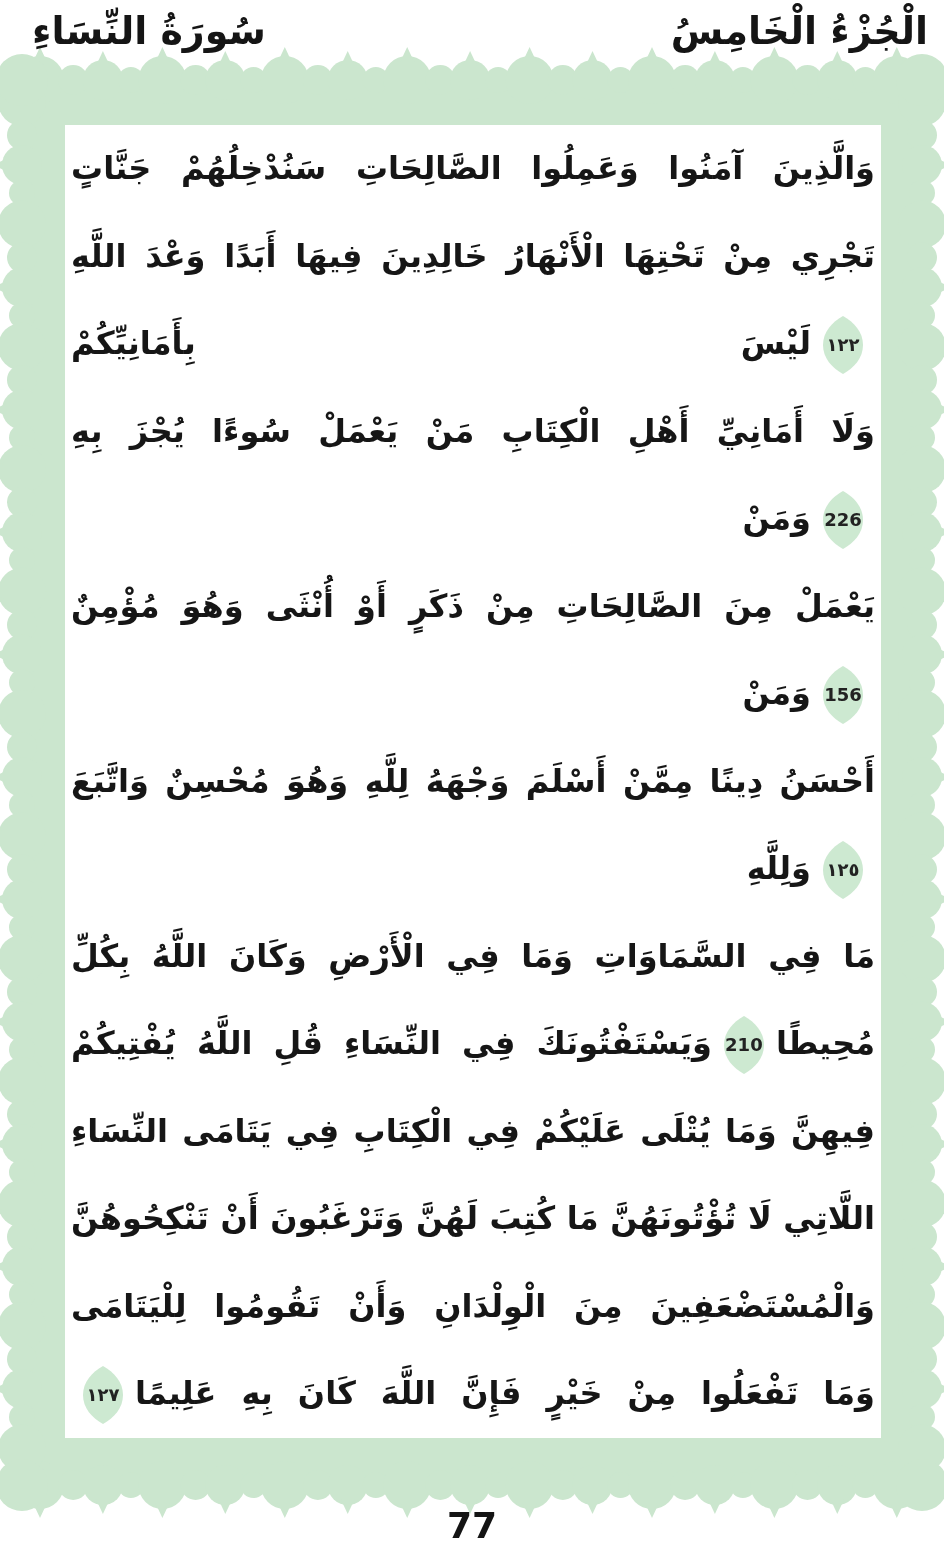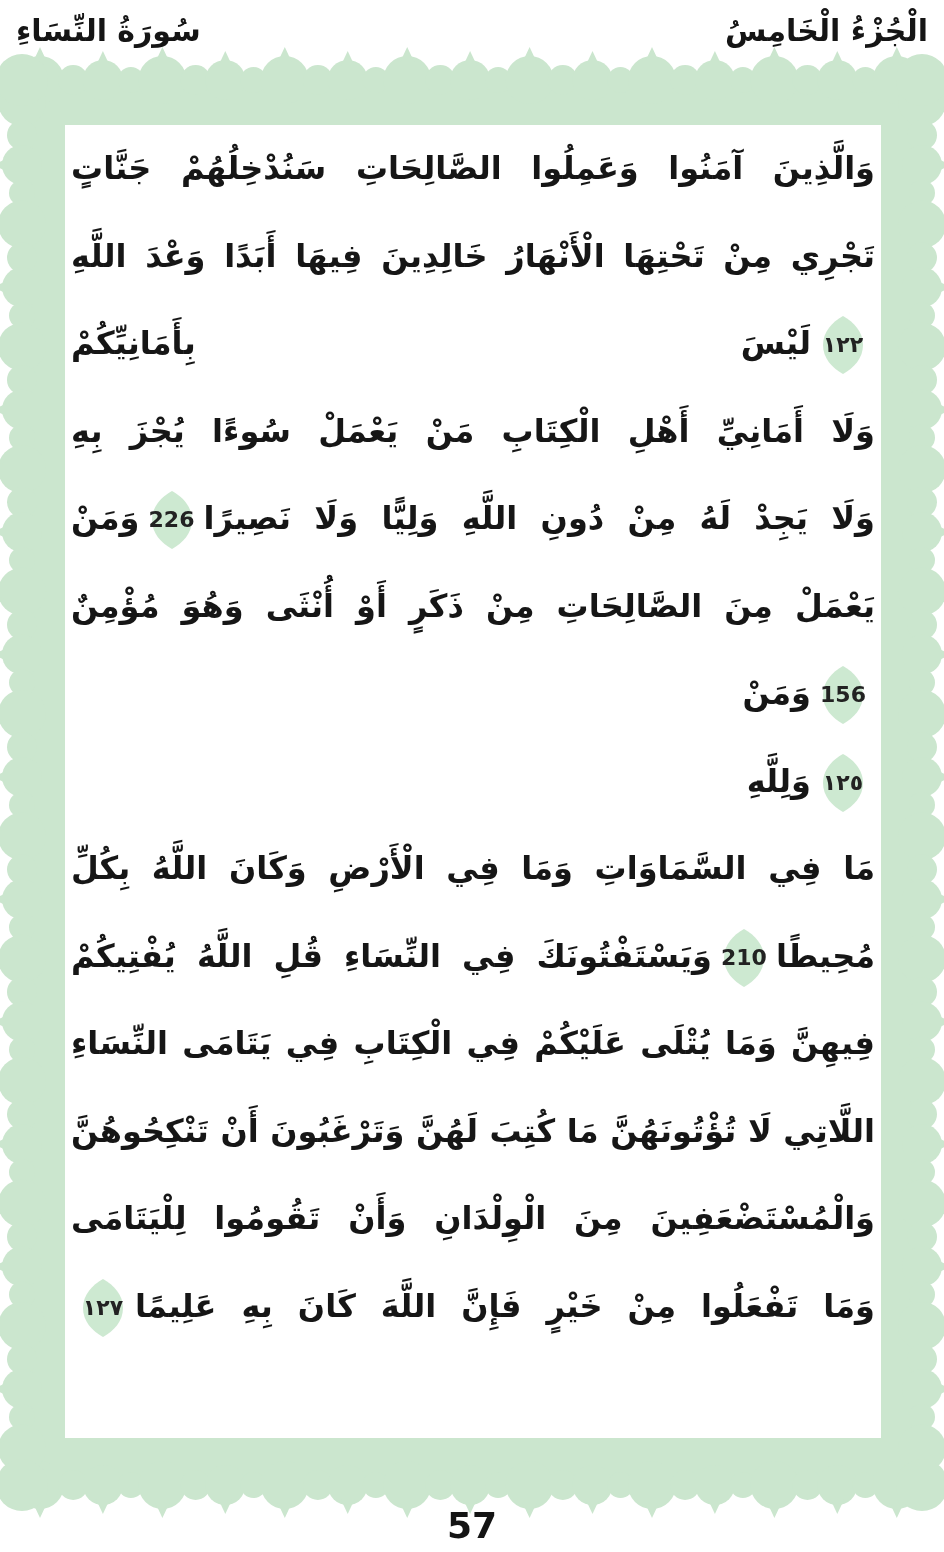--- a/index.html
+++ b/index.html
@@ -13,22 +13,22 @@
   
   #frame-svg{position:absolute;left:0;top:0;width:944px;height:1552px;pointer-events:none;}
 
   
   .header{
     position:absolute;top:6px;left:16px;right:16px;height:52px;
     display:flex;justify-content:space-between;align-items:flex-start;
     direction:rtl;
   }
   .header .h-label{
-    font-size:30px;font-weight:bold;color:#151515;line-height:50px;
-    letter-spacing:0px;white-space:nowrap;
+    font-size:38px;font-weight:bold;color:#151515;line-height:50px;
+    letter-spacing:0px;white-space:nowrap;margin-left:16px;
   }
 
   
   .text-area{
     position:absolute;left:65px;top:125px;width:816px;height:1313px;
     direction:rtl;overflow:hidden;border-radius:15px;
   }
   .line{
     height:87.5px;line-height:87.5px;
     font-size:32px;font-weight:bold;color:#161616;
@@ -39,21 +39,21 @@
 
   
   .aya-marker{
     display:inline-block;position:relative;width:46px;height:60px;
     vertical-align:middle;margin:0 9px;
   }
   .aya-marker svg{position:absolute;left:0;top:0;width:46px;height:60px;}
   .aya-num{
     position:absolute;left:0;top:0;width:46px;height:60px;
     display:flex;align-items:center;justify-content:center;
-    font-size:22px;font-weight:bold;color:#222;line-height:1;
+    font-size:18px;font-weight:bold;color:#222;line-height:1;
   }
 
   
   .page-number{
     position:absolute;left:0;right:0;top:1500px;height:52px;
     text-align:center;font-size:36px;font-weight:bold;color:#141414;line-height:52px;
   }
 </style>
 </head>
 <body>
@@ -297,37 +297,38 @@
     <span class="h-label">سُورَةُ النِّسَاءِ</span>
   </div>
 
   <div class="text-area">
     <div class="line"><span class="seg">وَالَّذِينَ آمَنُوا وَعَمِلُوا الصَّالِحَاتِ سَنُدْخِلُهُمْ جَنَّاتٍ</span></div>
     <div class="line"><span class="seg">تَجْرِي مِنْ تَحْتِهَا الْأَنْهَارُ خَالِدِينَ فِيهَا أَبَدًا وَعْدَ اللَّهِ</span></div>
     <div class="line"><span class="aya-marker"><svg class="leaf" viewBox="0 0 46 60">
             <path d="M23,1 C34,7 43,17 43,30 C43,43 34,53 23,59 C12,53 3,43 3,30 C3,17 12,7 23,1 Z" fill="#cde9d1"></path>
           </svg><span class="aya-num">١٢٢</span></span><span class="seg">لَيْسَ بِأَمَانِيِّكُمْ</span></div>
     <div class="line"><span class="seg">وَلَا أَمَانِيِّ أَهْلِ الْكِتَابِ مَنْ يَعْمَلْ سُوءًا يُجْزَ بِهِ</span></div>
-    <div class="line"><span class="seg">وَلَا يَجِدْ لَهُ مِنْ دُونِ اللَّهِ وَلِيًّا وَلَا نَصِيرًا</span><span class="aya-marker"><svg class="leaf" viewBox="0 0 46 60">
+    <div class="line"><span class="aya-marker"><svg class="leaf" viewBox="0 0 46 60">
             <path d="M23,1 C34,7 43,17 43,30 C43,43 34,53 23,59 C12,53 3,43 3,30 C3,17 12,7 23,1 Z" fill="#cde9d1"></path>
           </svg><span class="aya-num">226</span></span><span class="seg">وَمَنْ</span></div>
     <div class="line"><span class="seg">يَعْمَلْ مِنَ الصَّالِحَاتِ مِنْ ذَكَرٍ أَوْ أُنْثَى وَهُوَ مُؤْمِنٌ</span></div>
     <div class="line"><span class="aya-marker"><svg class="leaf" viewBox="0 0 46 60">
             <path d="M23,1 C34,7 43,17 43,30 C43,43 34,53 23,59 C12,53 3,43 3,30 C3,17 12,7 23,1 Z" fill="#cde9d1"></path>
           </svg><span class="aya-num">156</span></span><span class="seg">وَمَنْ</span></div>
+    <div class="line"><span class="seg">أَحْسَنُ دِينًا مِمَّنْ أَسْلَمَ وَجْهَهُ لِلَّهِ وَهُوَ مُحْسِنٌ وَاتَّبَعَ</span></div>
     <div class="line"><span class="aya-marker"><svg class="leaf" viewBox="0 0 46 60">
             <path d="M23,1 C34,7 43,17 43,30 C43,43 34,53 23,59 C12,53 3,43 3,30 C3,17 12,7 23,1 Z" fill="#cde9d1"></path>
           </svg><span class="aya-num">١٢٥</span></span><span class="seg">وَلِلَّهِ</span></div>
     <div class="line"><span class="seg">مَا فِي السَّمَاوَاتِ وَمَا فِي الْأَرْضِ وَكَانَ اللَّهُ بِكُلِّ شَيْءٍ</span></div>
     <div class="line"><span class="seg">مُحِيطًا</span><span class="aya-marker"><svg class="leaf" viewBox="0 0 46 60">
             <path d="M23,1 C34,7 43,17 43,30 C43,43 34,53 23,59 C12,53 3,43 3,30 C3,17 12,7 23,1 Z" fill="#cde9d1"></path>
           </svg><span class="aya-num">210</span></span><span class="seg">وَيَسْتَفْتُونَكَ فِي النِّسَاءِ قُلِ اللَّهُ يُفْتِيكُمْ</span></div>
     <div class="line"><span class="seg">فِيهِنَّ وَمَا يُتْلَى عَلَيْكُمْ فِي الْكِتَابِ فِي يَتَامَى النِّسَاءِ</span></div>
     <div class="line"><span class="seg">اللَّاتِي لَا تُؤْتُونَهُنَّ مَا كُتِبَ لَهُنَّ وَتَرْغَبُونَ أَنْ تَنْكِحُوهُنَّ</span></div>
     <div class="line"><span class="seg">وَالْمُسْتَضْعَفِينَ مِنَ الْوِلْدَانِ وَأَنْ تَقُومُوا لِلْيَتَامَى بِالْقِسْطِ</span></div>
     <div class="line"><span class="seg">وَمَا تَفْعَلُوا مِنْ خَيْرٍ فَإِنَّ اللَّهَ كَانَ بِهِ عَلِيمًا</span><span class="aya-marker"><svg class="leaf" viewBox="0 0 46 60">
             <path d="M23,1 C34,7 43,17 43,30 C43,43 34,53 23,59 C12,53 3,43 3,30 C3,17 12,7 23,1 Z" fill="#cde9d1"></path>
           </svg><span class="aya-num">١٢٧</span></span></div>
   </div>
 
-  <div class="page-number">57</div>
+  <div class="page-number">77</div>
 
 </div>
 
 </body></html>

